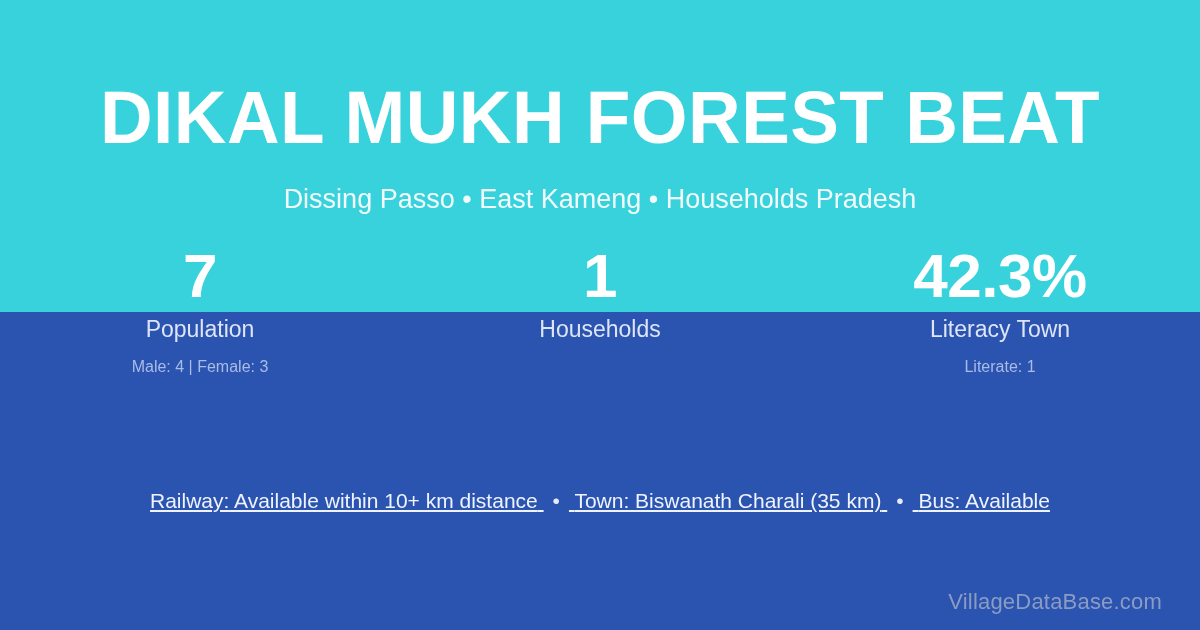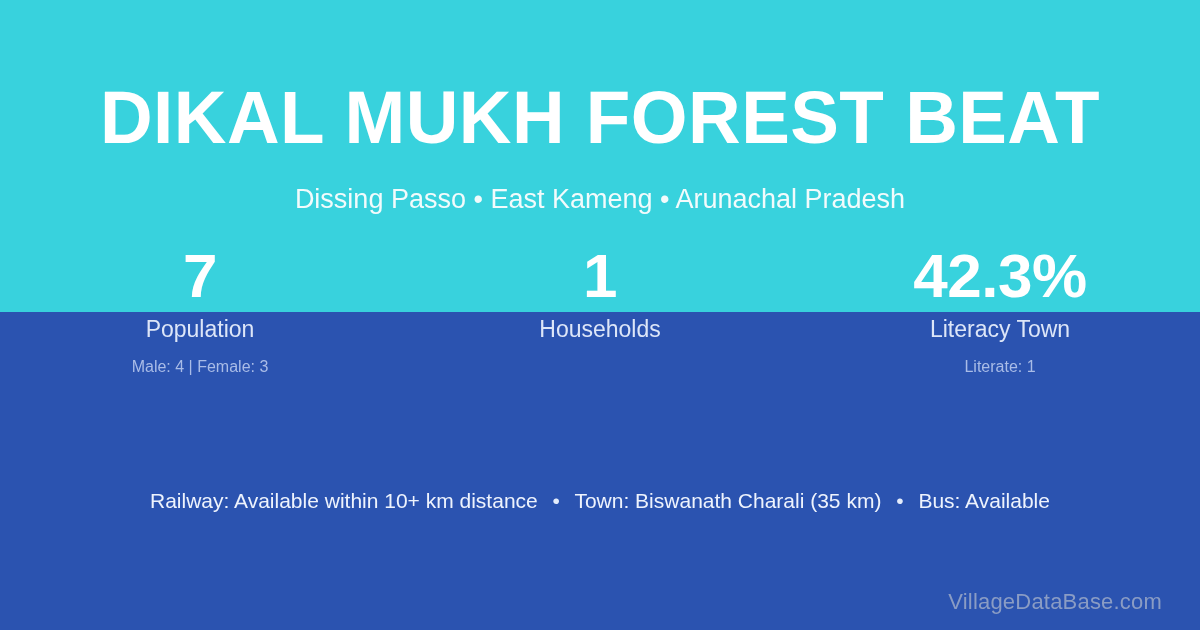--- a/index.html
+++ b/index.html
@@ -124,20 +124,21 @@
     position: absolute;
     left: 0;
     top: 486px;
     width: 1200px;
     text-align: center;
     font-size: 21px;
     line-height: 30px;
     color: #eef3fd;
     white-space: nowrap;
     z-index: 5;
+    text-decoration: underline;
   }
   .amenities .sep {
     display: inline-block;
     padding: 0 9px;
     color: #e4ecfb;
   }
 
   
   .watermark {
     position: absolute;
@@ -154,21 +155,21 @@
 </head>
 <body>
 
 <div class="card">
 
   <div class="band-top"></div>
   <div class="band-bottom"></div>
 
   <div class="header">
     <h1 class="title">DIKAL MUKH FOREST BEAT</h1>
-    <div class="subtitle">Dissing Passo • East Kameng • Arunachal Pradesh</div>
+    <div class="subtitle">Dissing Passo • East Kameng • Households Pradesh</div>
   </div>
 
   <div class="stats">
 
     <div class="stat">
       <span class="stat-value">7</span>
       <span class="stat-label">Population</span>
       <span class="stat-sub">Male: 4 | Female: 3</span>
     </div>
 

